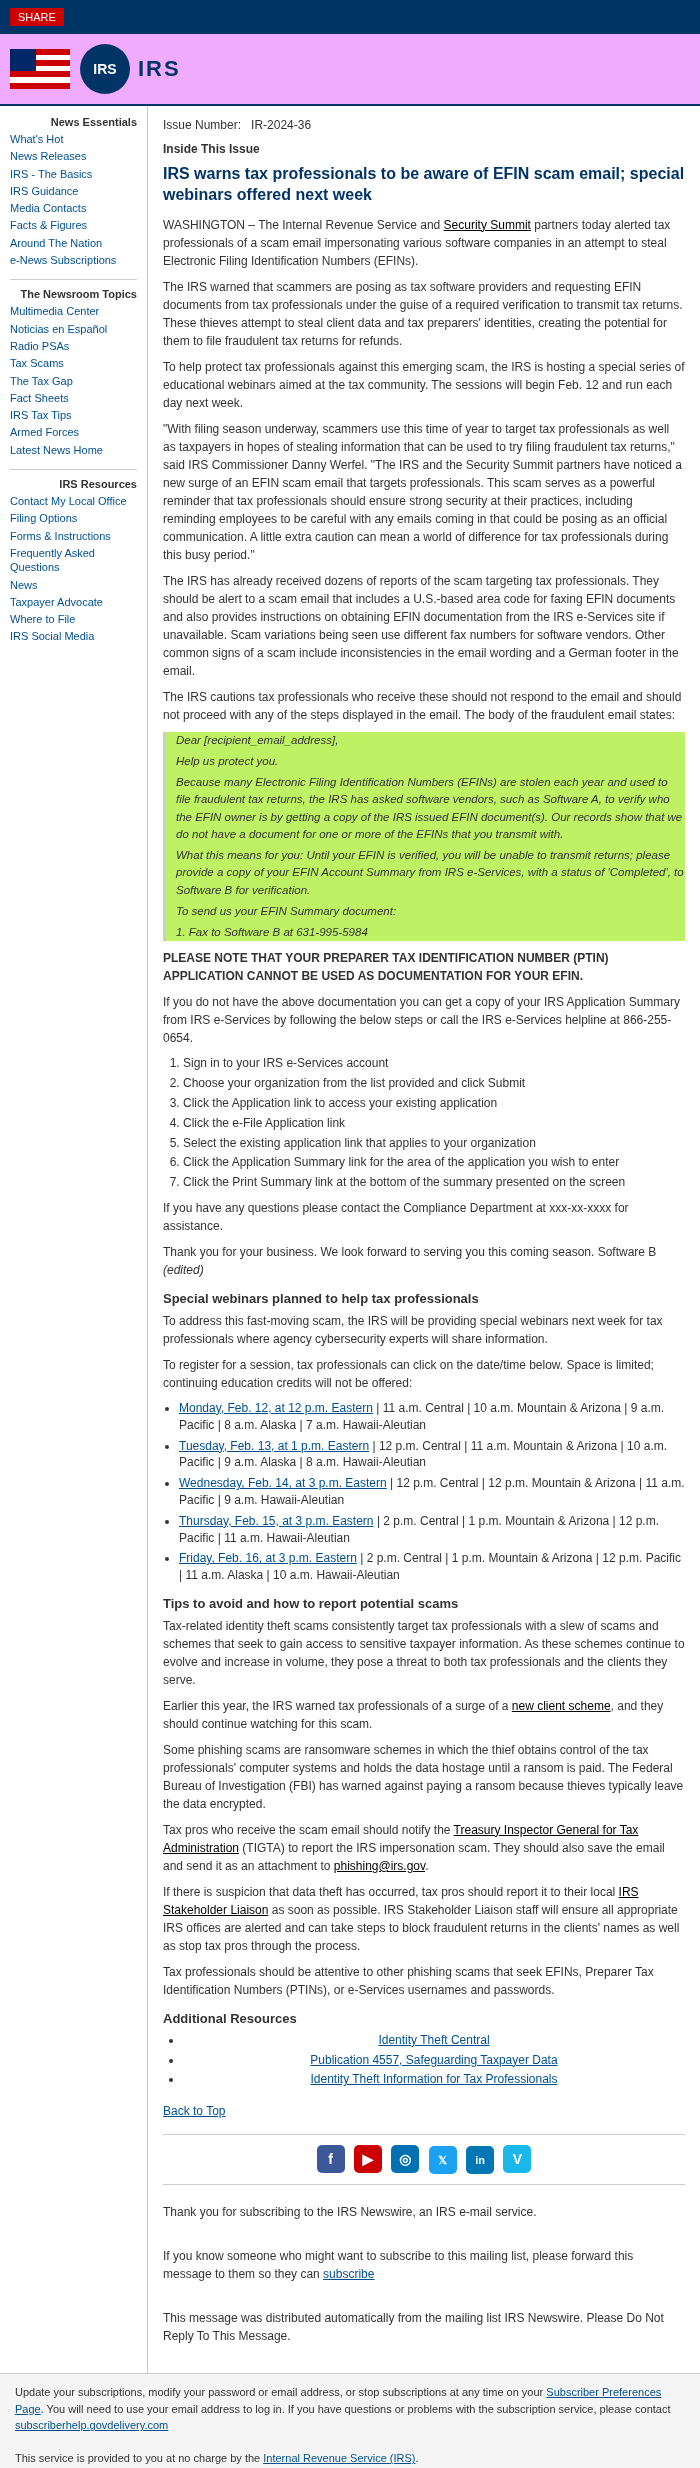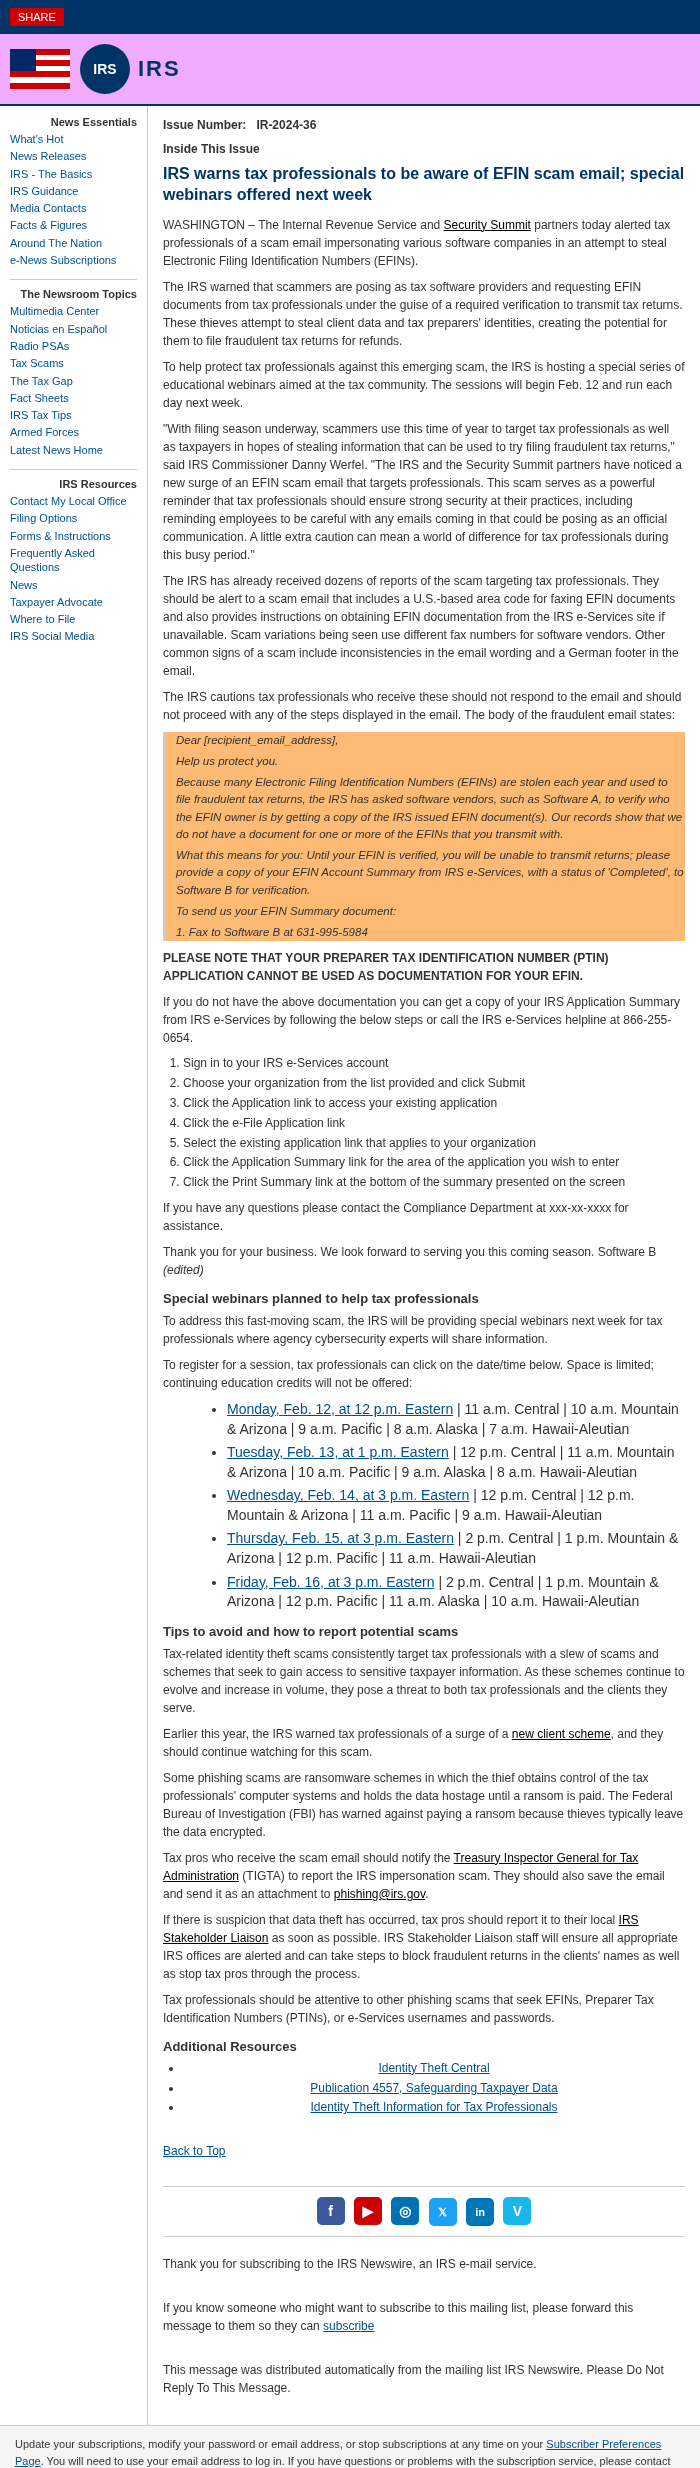--- a/index.html
+++ b/index.html
@@ -23,37 +23,37 @@
 
     
     .sidebar { width: 148px; min-width: 148px; padding: 10px 10px; border-right: 1px solid #ccc; background: #fff; }
     .sidebar-section { margin-bottom: 12px; }
     .sidebar-section-title { font-weight: bold; font-size: 11px; color: #333; margin-bottom: 4px; text-align: right; }
     .sidebar-link { display: block; color: #00508f; font-size: 11px; text-decoration: none; margin-bottom: 3px; line-height: 1.3; }
     .sidebar-divider { border: none; border-top: 1px solid #ccc; margin: 8px 0; }
 
     
     .content { flex: 1; padding: 12px 15px; }
-    .issue-number { font-size: 12px; font-weight: bold; margin-bottom: 10px; color: #333; }
+    .issue-number { font-size: 12px; font-weight: normal; margin-bottom: 10px; color: #333; }
     .inside-this-issue { font-size: 12px; font-weight: bold; margin-bottom: 8px; color: #333; }
     .article-title { font-size: 16px; font-weight: bold; color: #003366; margin-bottom: 10px; line-height: 1.3; }
     .article-body p { font-size: 12px; color: #333; margin-bottom: 8px; line-height: 1.5; }
     .article-body a { color: #000000; }
-    .blockquote-section { background: #fdba74; border: none; padding: 0; margin: 8px 0; }
+    .blockquote-section { background: #bef264; border: none; padding: 0; margin: 8px 0; }
     .blockquote-section p { font-size: 11.5px; line-height: 1.5; margin-bottom: 4px; color: #333; }
     .section-heading { font-size: 13px; font-weight: bold; color: #333; margin: 12px 0 6px 0; }
     .webinar-list { margin-left: 16px; margin-bottom: 8px; }
-    .webinar-list li { font-size: 14px; margin-bottom: 4px; line-height: 1.4; color: #333; margin-left: 48px; }
+    .webinar-list li { font-size: 12px; margin-bottom: 4px; line-height: 1.4; color: #333; }
     .webinar-list li a { color: #00508f; }
     .numbered-list { margin-left: 20px; margin-bottom: 8px; }
     .numbered-list li { font-size: 12px; margin-bottom: 3px; line-height: 1.4; color: #333; }
     .bullet-list { margin-left: 20px; margin-bottom: 8px; text-align: center; }
     .bullet-list li { font-size: 12px; margin-bottom: 3px; line-height: 1.4; color: #333; }
     .bullet-list li a { color: #00508f; }
-    .back-to-top { margin: 28px 0; }
+    .back-to-top { margin: 16px 0; }
     .back-to-top a { color: #00508f; font-size: 12px; }
 
     
     .social-bar { text-align: center; padding: 10px 0; border-top: 1px solid #ccc; border-bottom: 1px solid #ccc; margin: 10px 0; }
     .social-icon { display: inline-block; width: 28px; height: 28px; border-radius: 5px; margin: 0 3px; text-align: center; line-height: 28px; font-size: 14px; font-weight: bold; color: #fff; }
     .social-fb { background: #3b5998; }
     .social-yt { background: #cc0000; }
     .social-in { background: #0072b1; }
     .social-tw { background: #1da1f2; }
     .social-li { background: #0077b5; }

